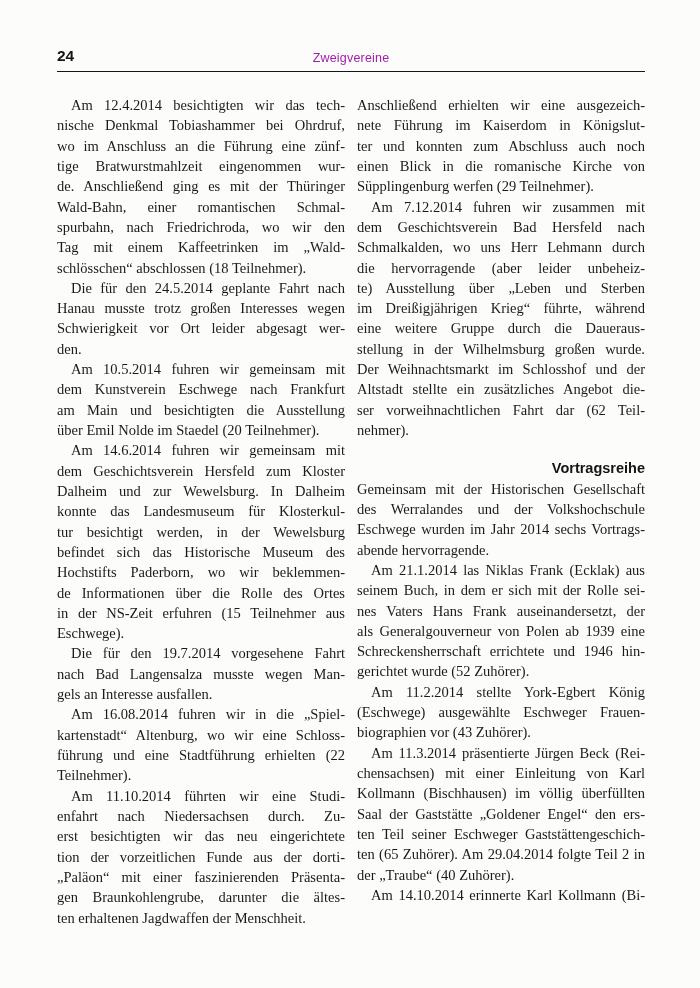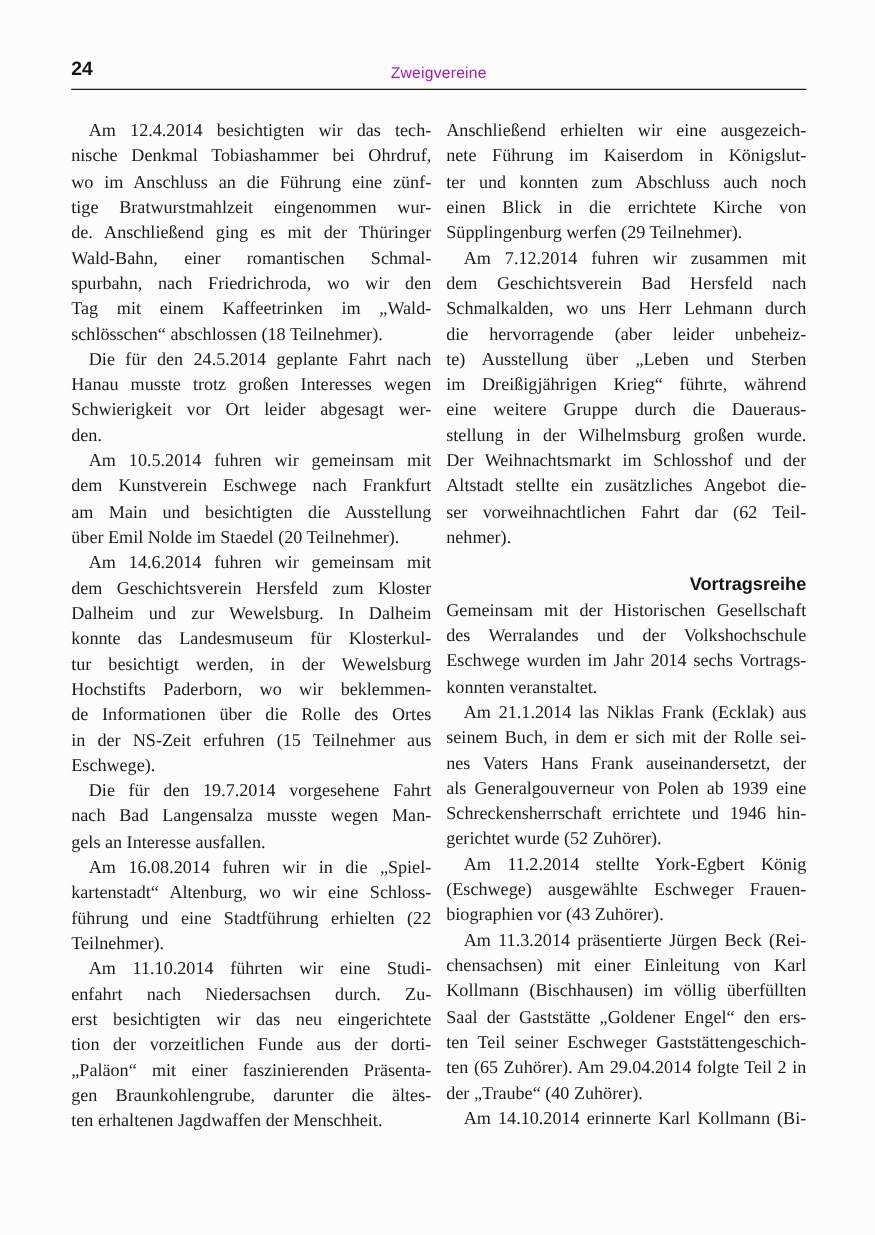--- a/index.html
+++ b/index.html
@@ -74,20 +74,21 @@
         <div class="line last">den.</div>
         <div class="line indent">Am 10.5.2014 fuhren wir gemeinsam mit</div>
         <div class="line">dem Kunstverein Eschwege nach Frankfurt</div>
         <div class="line">am Main und besichtigten die Ausstellung</div>
         <div class="line last">über Emil Nolde im Staedel (20 Teilnehmer).</div>
         <div class="line indent">Am 14.6.2014 fuhren wir gemeinsam mit</div>
         <div class="line">dem Geschichtsverein Hersfeld zum Kloster</div>
         <div class="line">Dalheim und zur Wewelsburg. In Dalheim</div>
         <div class="line">konnte das Landesmuseum für Klosterkul-</div>
         <div class="line">tur besichtigt werden, in der Wewelsburg</div>
+        <div class="line">befindet sich das Historische Museum des</div>
         <div class="line">Hochstifts Paderborn, wo wir beklemmen-</div>
         <div class="line">de Informationen über die Rolle des Ortes</div>
         <div class="line">in der NS-Zeit erfuhren (15 Teilnehmer aus</div>
         <div class="line last">Eschwege).</div>
         <div class="line indent">Die für den 19.7.2014 vorgesehene Fahrt</div>
         <div class="line">nach Bad Langensalza musste wegen Man-</div>
         <div class="line last">gels an Interesse ausfallen.</div>
         <div class="line indent">Am 16.08.2014 fuhren wir in die „Spiel-</div>
         <div class="line">kartenstadt“ Altenburg, wo wir eine Schloss-</div>
         <div class="line">führung und eine Stadtführung erhielten (22</div>
@@ -97,40 +98,40 @@
         <div class="line">erst besichtigten wir das neu eingerichtete</div>
         <div class="line">tion der vorzeitlichen Funde aus der dorti-</div>
         <div class="line">„Paläon“ mit einer faszinierenden Präsenta-</div>
         <div class="line">gen Braunkohlengrube, darunter die ältes-</div>
         <div class="line last">ten erhaltenen Jagdwaffen der Menschheit.</div>
       </div>
     <div class="col" id="col-right">
         <div class="line">Anschließend erhielten wir eine ausgezeich-</div>
         <div class="line">nete Führung im Kaiserdom in Königslut-</div>
         <div class="line">ter und konnten zum Abschluss auch noch</div>
-        <div class="line">einen Blick in die errichtete Kirche von</div>
+        <div class="line">einen Blick in die romanische Kirche von</div>
         <div class="line last">Süpplingenburg werfen (29 Teilnehmer).</div>
         <div class="line indent">Am 7.12.2014 fuhren wir zusammen mit</div>
         <div class="line">dem Geschichtsverein Bad Hersfeld nach</div>
         <div class="line">Schmalkalden, wo uns Herr Lehmann durch</div>
         <div class="line">die hervorragende (aber leider unbeheiz-</div>
         <div class="line">te) Ausstellung über „Leben und Sterben</div>
         <div class="line">im Dreißigjährigen Krieg“ führte, während</div>
         <div class="line">eine weitere Gruppe durch die Daueraus-</div>
         <div class="line">stellung in der Wilhelmsburg großen wurde.</div>
         <div class="line">Der Weihnachtsmarkt im Schlosshof und der</div>
         <div class="line">Altstadt stellte ein zusätzliches Angebot die-</div>
         <div class="line">ser vorweihnachtlichen Fahrt dar (62 Teil-</div>
         <div class="line last">nehmer).</div>
         <div class="spacer"></div>
         <div class="heading">Vortragsreihe</div>
         <div class="line">Gemeinsam mit der Historischen Gesellschaft</div>
         <div class="line">des Werralandes und der Volkshochschule</div>
         <div class="line">Eschwege wurden im Jahr 2014 sechs Vortrags-</div>
-        <div class="line last">konnten veranstaltet.</div>
+        <div class="line last">abende hervorragende.</div>
         <div class="line indent">Am 21.1.2014 las Niklas Frank (Ecklak) aus</div>
         <div class="line">seinem Buch, in dem er sich mit der Rolle sei-</div>
         <div class="line">nes Vaters Hans Frank auseinandersetzt, der</div>
         <div class="line">als Generalgouverneur von Polen ab 1939 eine</div>
         <div class="line">Schreckensherrschaft errichtete und 1946 hin-</div>
         <div class="line last">gerichtet wurde (52 Zuhörer).</div>
         <div class="line indent">Am 11.2.2014 stellte York-Egbert König</div>
         <div class="line">(Eschwege) ausgewählte Eschweger Frauen-</div>
         <div class="line last">biographien vor (43 Zuhörer).</div>
         <div class="line indent">Am 11.3.2014 präsentierte Jürgen Beck (Rei-</div>

